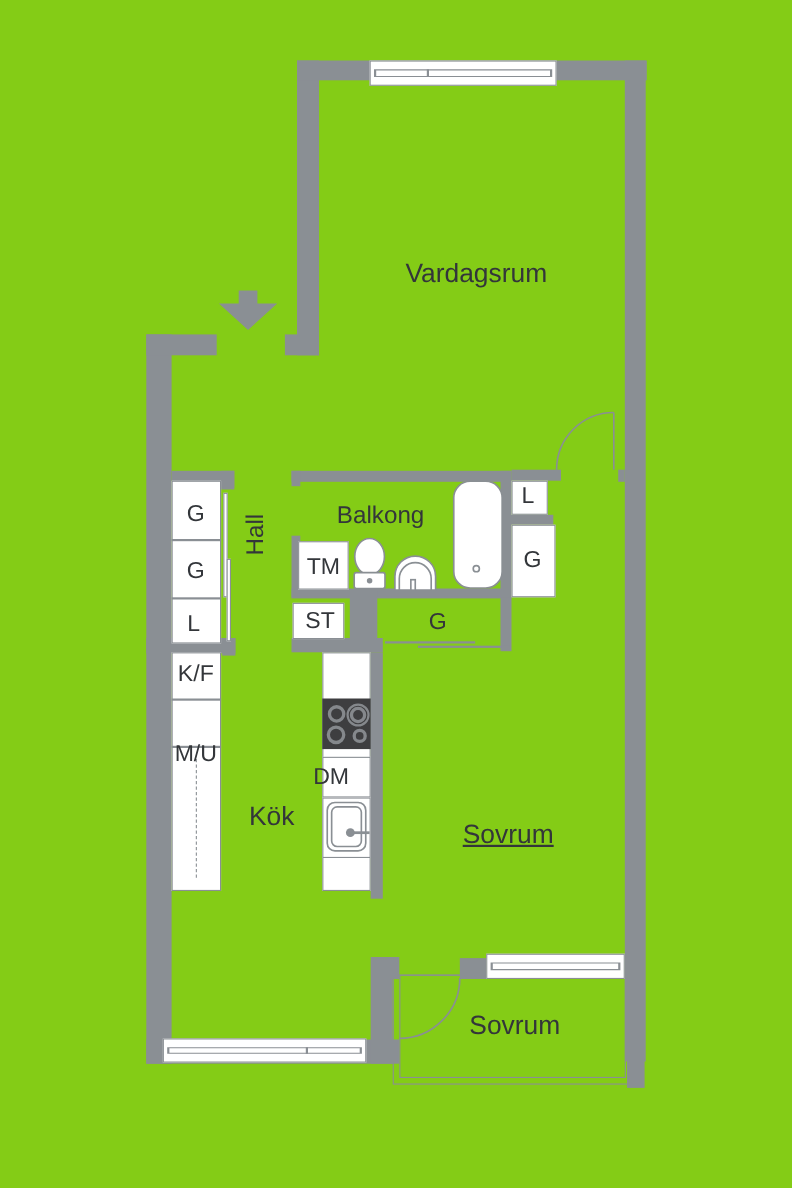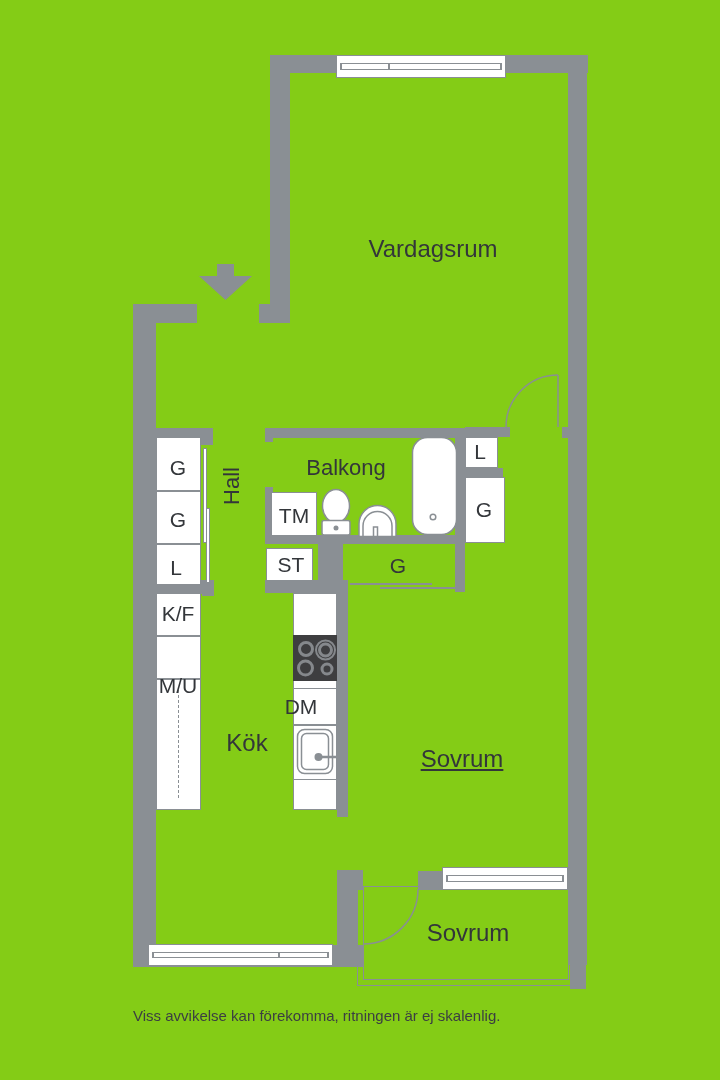--- a/index.html
+++ b/index.html
@@ -152,15 +152,14 @@
   <div class="lbl" style="left:176px;top:567px;">L</div>
   <div class="lbl" style="left:178px;top:613px;">K/F</div>
   <div class="lbl" style="left:178px;top:685px;">M/U</div>
   <div class="lbl" style="left:294px;top:515px;">TM</div>
   <div class="lbl" style="left:291px;top:564px;">ST</div>
   <div class="lbl" style="left:398px;top:565px;">G</div>
   <div class="lbl" style="left:480px;top:451px;">L</div>
   <div class="lbl" style="left:484px;top:509px;">G</div>
   <div class="lbl" style="left:301px;top:706px;">DM</div>
 
-  <div class="disclaimer">Viss avvikelse kan förekomma, ritningen är ej skalenlig.</div>
 
 </div>
 
 </body></html>

